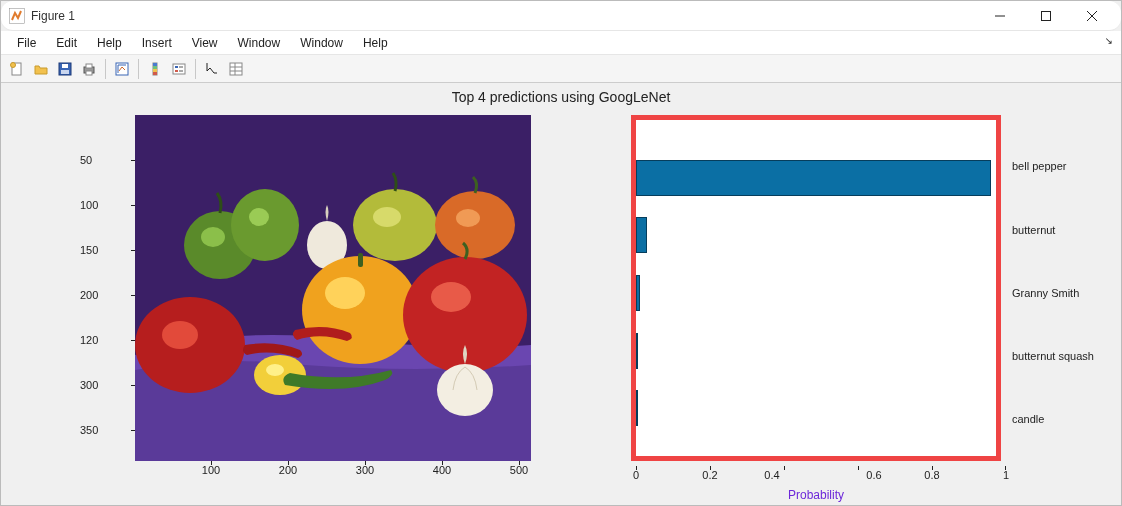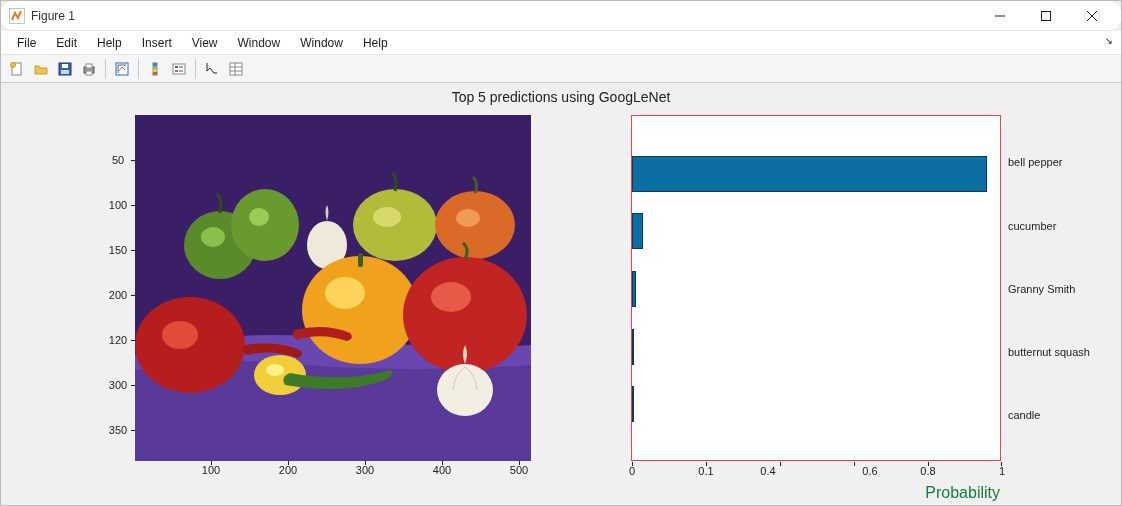--- a/index.html
+++ b/index.html
@@ -87,36 +87,36 @@
   }
   .axes-left {
     position: absolute;
     left: 134px; top: 32px;
     width: 396px; height: 346px;
     background: #fff;
   }
   .axes-left svg { position: absolute; left: 0; top: 0; }
   .ytick-left {
     position: absolute;
-    right: 399px;
+    right: 423px;
     transform: translateY(-50%);
-    font-size: 11px; color: #222; text-align: center; width: 28px;
+    font-size: 11px; color: #222; text-align: left; width: 28px;
   }
   .xtick-left {
     position: absolute;
     top: 349px;
     transform: translateX(-50%);
     font-size: 11px; color: #222; text-align: center;
   }
   .axes-right {
     position: absolute;
     left: 630px; top: 32px;
     width: 370px; height: 346px;
     background: #fff;
-    border: 1px solid #ef4444;
+    border: 5px solid #ef4444;
   }
   .axes-right .bar {
     position: absolute;
     background: #0b6fa4;
     border: 1px solid #063d5c;
     height: 36px;
   }
   .xtick-right {
     position: absolute;
     top: 349px;
@@ -125,22 +125,22 @@
   }
   .ycat-right {
     position: absolute;
     left: 376px;
     transform: translateY(-50%);
     font-size: 11px; color: #222; white-space: nowrap;
   }
   .xlabel-right {
     position: absolute;
     left: 0; right: 0; top: 368px;
-    text-align: right;
-    font-size: 16px; color: #15803d;
+    text-align: center;
+    font-size: 12px; color: #6d28d9;
   }
   .tick-mark {
     position: absolute; background: #222;
   }
 </style>
 </head>
 <body>
 
 <div class="titlebar">
   <span class="app-icon">
@@ -245,21 +245,21 @@
     <svg width="16" height="16">
         <rect x="2" y="2" width="12" height="12" fill="#fff" stroke="#888"></rect>
         <line x1="2" y1="6" x2="14" y2="6" stroke="#888"></line>
         <line x1="2" y1="10" x2="14" y2="10" stroke="#888"></line>
         <line x1="7" y1="2" x2="7" y2="14" stroke="#888"></line>
       </svg>
   </span>
 </div>
 
 <div class="canvas">
-  <div class="fig-title">Top 5 predictions using GoogLeNet</div>
+  <div class="fig-title">Top 4 predictions using GoogLeNet</div>
 
   <div class="axes-left">
     <svg width="396" height="346" viewBox="0 0 396 346">
 
       <rect x="0" y="0" width="396" height="346" fill="#3b1f66"></rect>
       <path d="M0 240 Q100 210 210 225 Q320 235 396 230 L396 346 L0 346 Z" fill="#6a46b0"></path>
       <path d="M0 255 Q80 240 170 250 Q280 258 396 250 L396 346 L0 346 Z" fill="#5a3a99"></path>
 
       <ellipse cx="55" cy="230" rx="55" ry="48" fill="#b61e1e"></ellipse>
       <ellipse cx="45" cy="220" rx="18" ry="14" fill="#e24a3a"></ellipse>
@@ -333,27 +333,27 @@
 
   <div class="axes-right">
 
     <div class="bar" style="left: 0px; top: 39.6667px; width: 355.2px; background: rgb(11, 111, 164); border-color: rgb(6, 61, 92);"></div>
     <div class="bar" style="left: 0px; top: 97.3333px; width: 11.1px; background: rgb(11, 111, 164); border-color: rgb(6, 61, 92);"></div>
     <div class="bar" style="left: 0px; top: 155px; width: 3.7px; background: rgb(11, 111, 164); border-color: rgb(6, 61, 92);"></div>
     <div class="bar" style="left: 0px; top: 212.667px; width: 1.11px; background: rgb(11, 111, 164); border-color: rgb(6, 61, 92);"></div>
     <div class="bar" style="left: 0px; top: 270.333px; width: 1px; background: rgb(11, 111, 164); border-color: rgb(6, 61, 92);"></div>
 
     <div class="ycat-right" style="top:46px"><span>bell pepper</span></div>
-    <div class="ycat-right" style="top:110px"><span>cucumber</span></div>
+    <div class="ycat-right" style="top:110px"><span>butternut</span></div>
     <div class="ycat-right" style="top:173px"><span>Granny Smith</span></div>
     <div class="ycat-right" style="top:236px"><span>butternut squash</span></div>
     <div class="ycat-right" style="top:299px"><span>candle</span></div>
 
     <div class="xtick-right" style="left:0px"><span>0</span></div>
-    <div class="xtick-right" style="left:74px"><span>0.1</span></div>
+    <div class="xtick-right" style="left:74px"><span>0.2</span></div>
     <div class="xtick-right" style="left:136px"><span>0.4</span></div>
     <div class="xtick-right" style="left:238px"><span>0.6</span></div>
     <div class="xtick-right" style="left:296px"><span>0.8</span></div>
     <div class="xtick-right" style="left:370px"><span>1</span></div>
 
     <div class="tick-mark" style="left:0px;top:346px;width:1px;height:4px"></div>
     <div class="tick-mark" style="left:74px;top:346px;width:1px;height:4px"></div>
     <div class="tick-mark" style="left:148px;top:346px;width:1px;height:4px"></div>
     <div class="tick-mark" style="left:222px;top:346px;width:1px;height:4px"></div>
     <div class="tick-mark" style="left:296px;top:346px;width:1px;height:4px"></div>

